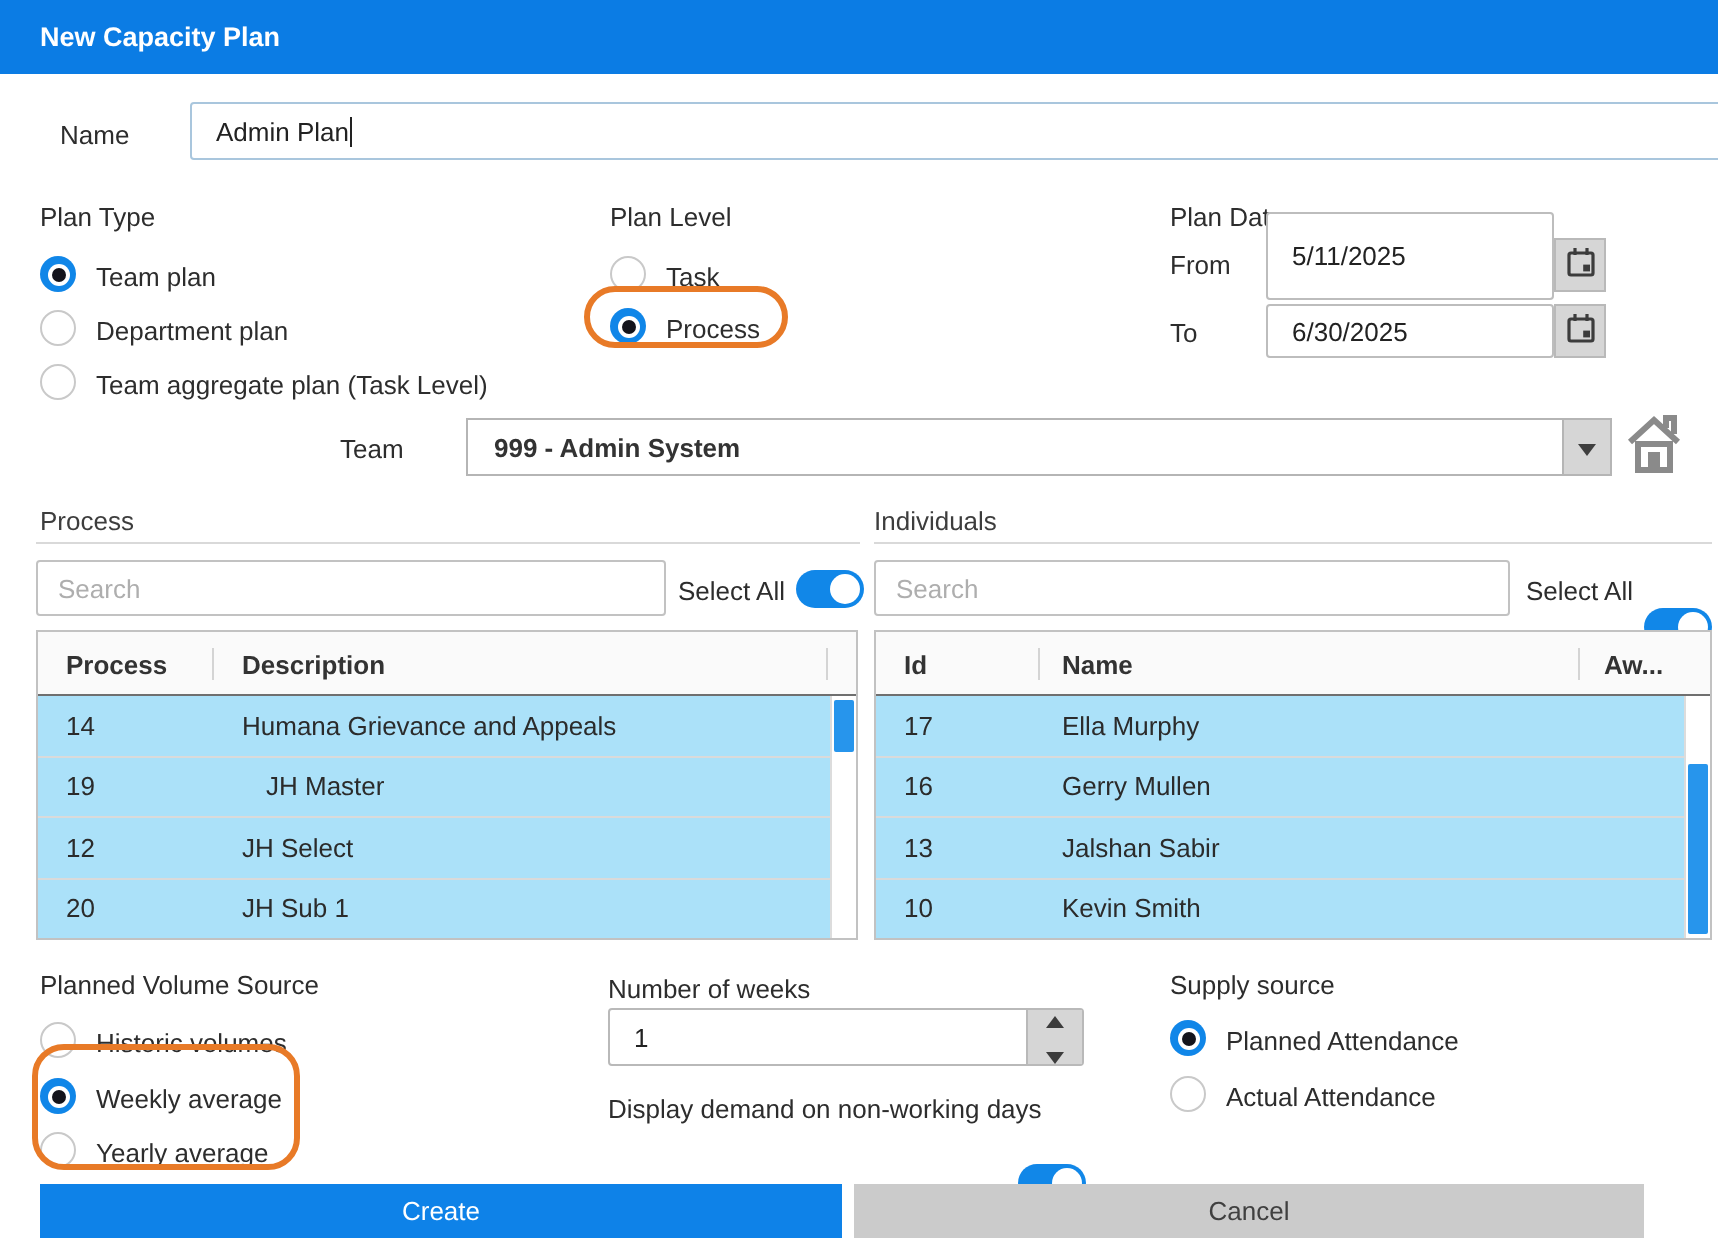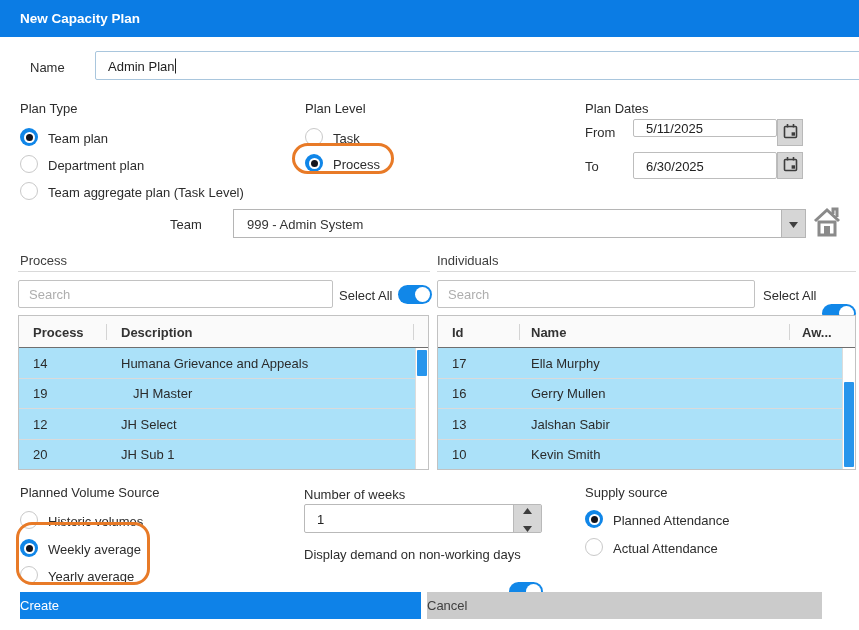--- a/index.html
+++ b/index.html
@@ -42,41 +42,41 @@
   .toggle { width:34px; height:19px; border-radius:10px; background:#1187e8; position:relative; cursor:pointer; }
   .toggle::after { content:""; position:absolute; top:2px; right:2px; width:15px; height:15px; border-radius:50%; background:#fff; }
 
   
   .hl { border:3px solid #e87a27; border-radius:16px; background:transparent; pointer-events:none; }
 
   
   .gbtn { background:#d6d6d6; border-left:1px solid #b9b9b9; display:flex; align-items:center; justify-content:center; cursor:pointer; }
 
   
-  .dropdown { background:#fff; border:1px solid #b5b5b5; }
+  .dropdown { background:#fff; border:1px solid #b5b5b5;font-weight:bold; }
   .dropdown .val { position:absolute; left:13px; top:50%; transform:translateY(-50%); color:#333; }
 
   
   .divline { height:1px; background:#d9d9d9; }
 
   
   .tbl { position:absolute; border:1px solid #c2c2c2; background:#fff; }
   .tbl-head { position:relative; height:32px; background:#fafafa; border-bottom:1px solid #6f6f6f; }
   .th { position:absolute; top:9px; font-weight:bold; font-size:13px; color:#333; white-space:nowrap; }
   .vdiv { position:absolute; top:8px; width:1px; height:16px; background:#d4d4d4; }
   .tbl-body { position:absolute; left:0; right:0; top:32px; bottom:0; display:flex; }
   .rows { flex:1; display:flex; flex-direction:column; }
   .trow { flex:1; position:relative; background:#abe1f9; border-bottom:1px solid #dadada; cursor:pointer; }
   .trow:last-child { border-bottom:none; }
   .td { position:absolute; top:50%; transform:translateY(-50%); font-size:13px; color:#2b2b2b; white-space:nowrap; }
   .scroll { width:13px; border-left:1px solid #dcdcdc; position:relative; background:#fff; }
   .thumb { position:absolute; left:1px; right:1px; background:#2795ec; border-radius:1px; cursor:pointer; }
 
   
-  .btn { position:absolute; height:27px; line-height:27px; font-size:13px; cursor:pointer; }
+  .btn { position:absolute; height:27px; line-height:27px; text-align:center; font-size:13px; cursor:pointer; }
   .btn.primary { background:#0e82e8; color:#fff; }
   .btn.secondary { background:#cbcbcb; color:#404040; }
 
   .spin-arrows { display:flex; flex-direction:column; align-items:center; justify-content:center; gap:3px; width:100%; height:100%; }
 </style>
 </head>
 <body>
 
 <div class="abs titlebar">
   <span>New Capacity Plan</span>
@@ -111,21 +111,21 @@
 <div class="abs radio-row" style="left:305px;top:146px">
   <span class="radio on">
       <span class="dot"></span>
     </span>
   <span class="lbl">Process</span>
 </div>
 <div class="abs hl" style="left:292px;top:143px;width:102px;height:31px"></div>
 
 <span class="abs lbl" style="left:585px;top:101px">Plan Dates</span>
 <span class="abs lbl" style="left:585px;top:125px">From</span>
-<div class="abs field" style="left:633px;top:119px;width:144px;height:18px">
+<div class="abs field" style="left:633px;top:106px;width:144px;height:44px">
   <span class="val">5/11/2025</span>
 </div>
 <div class="abs gbtn" style="left:777px;top:119px;width:26px;height:27px;border:1px solid #b9b9b9">
   <span>
     <svg width="15" height="16" viewBox="0 0 15 16">
         <rect x="1.5" y="3.5" width="12" height="11" rx="1" fill="none" stroke="#3c3c3c" stroke-width="1.6"></rect>
         <line x1="4.5" y1="1" x2="4.5" y2="4.5" stroke="#3c3c3c" stroke-width="1.6"></line>
         <line x1="10.5" y1="1" x2="10.5" y2="4.5" stroke="#3c3c3c" stroke-width="1.6"></line>
         <rect x="8.6" y="9.3" width="3.4" height="3.4" fill="#3c3c3c"></rect>
       </svg>

